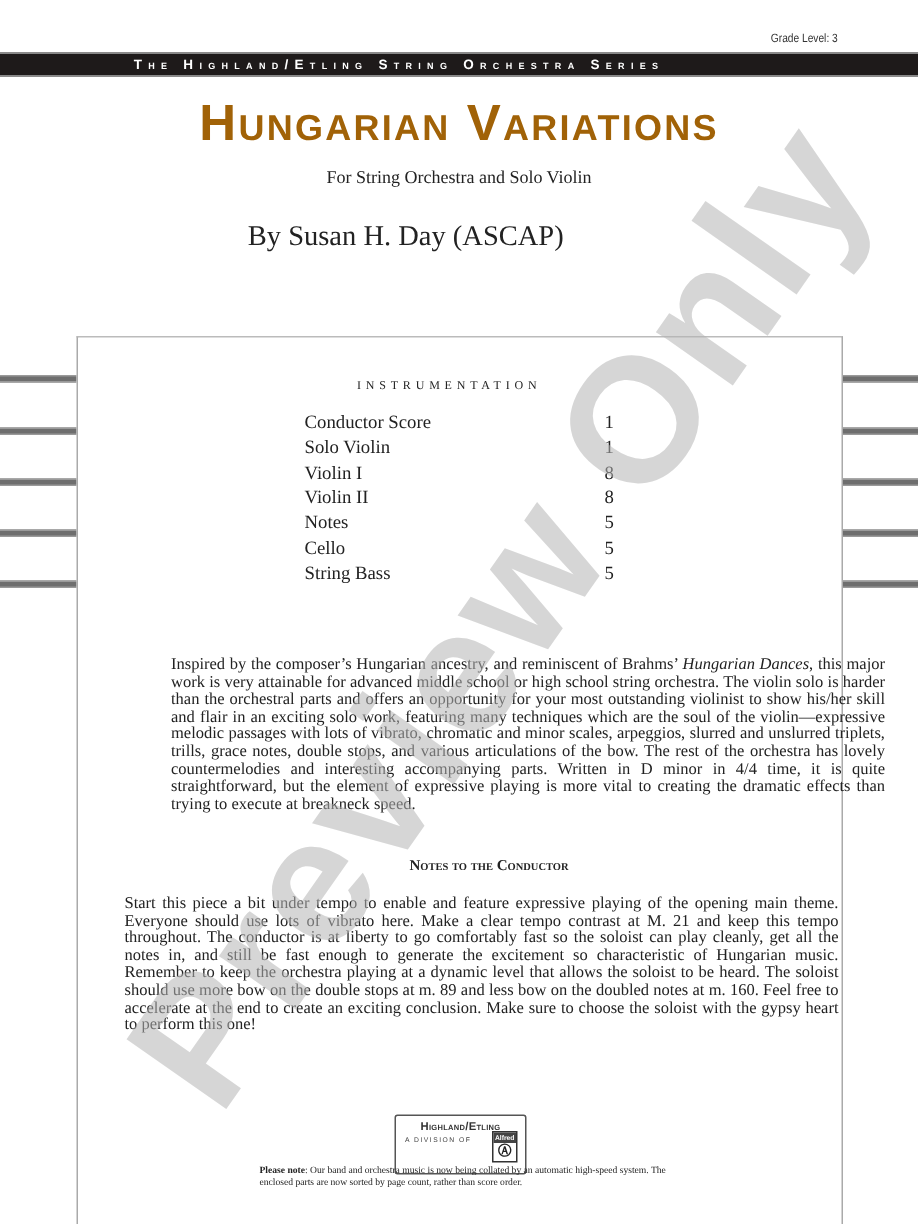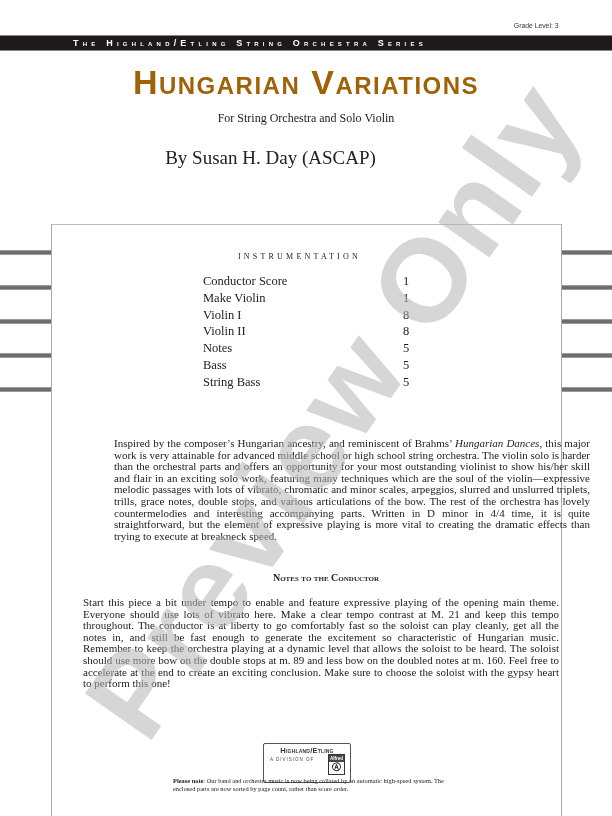--- a/index.html
+++ b/index.html
@@ -32,21 +32,21 @@
       width: 612px;
       height: 16px;
       background: #1e1a1a;
       border-top: 1px solid #888;
       border-bottom: 1px solid #888;
       box-sizing: border-box;
     }
     .series-text {
       position: absolute;
       top: 2px;
-      left: 0;
+      left: 16px;
       width: 500px;
       text-align: center;
       color: #fff;
       font-family: "Liberation Sans", "DejaVu Sans", sans-serif;
       font-weight: bold;
       font-size: 9px;
       letter-spacing: 4.2px;
       font-variant: small-caps;
       text-transform: none;
       white-space: nowrap;
@@ -276,37 +276,37 @@
 <div class="content-box"></div>
 
 <div class="instr-heading">INSTRUMENTATION</div>
 
 <div class="instr-table">
   <div class="instr-row">
     <span class="instr-name">Conductor Score</span>
     <span class="instr-count">1</span>
   </div>
   <div class="instr-row">
-    <span class="instr-name">Make Violin</span>
+    <span class="instr-name">Solo Violin</span>
     <span class="instr-count">1</span>
   </div>
   <div class="instr-row">
     <span class="instr-name">Violin I</span>
     <span class="instr-count">8</span>
   </div>
   <div class="instr-row">
     <span class="instr-name">Violin II</span>
     <span class="instr-count">8</span>
   </div>
   <div class="instr-row">
     <span class="instr-name">Notes</span>
     <span class="instr-count">5</span>
   </div>
   <div class="instr-row">
-    <span class="instr-name">Bass</span>
+    <span class="instr-name">Cello</span>
     <span class="instr-count">5</span>
   </div>
   <div class="instr-row">
     <span class="instr-name">String Bass</span>
     <span class="instr-count">5</span>
   </div>
 </div>
 
 <div class="para para1"><span>Inspired by the composer’s Hungarian ancestry, and reminiscent of Brahms’ </span><i>Hungarian Dances</i><span>, this major work is very attainable for advanced middle school or high school string orchestra. The violin solo is harder than the orchestral parts and offers an opportunity for your most outstanding violinist to show his/her skill and flair in an exciting solo work, featuring many techniques which are the soul of the violin—expressive melodic passages with lots of vibrato, chromatic and minor scales, arpeggios, slurred and unslurred triplets, trills, grace notes, double stops, and various articulations of the bow. The rest of the orchestra has lovely countermelodies and interesting accompanying parts. Written in D minor in 4/4 time, it is quite straightforward, but the element of expressive playing is more vital to creating the dramatic effects than trying to execute at breakneck speed.</span></div>
 

